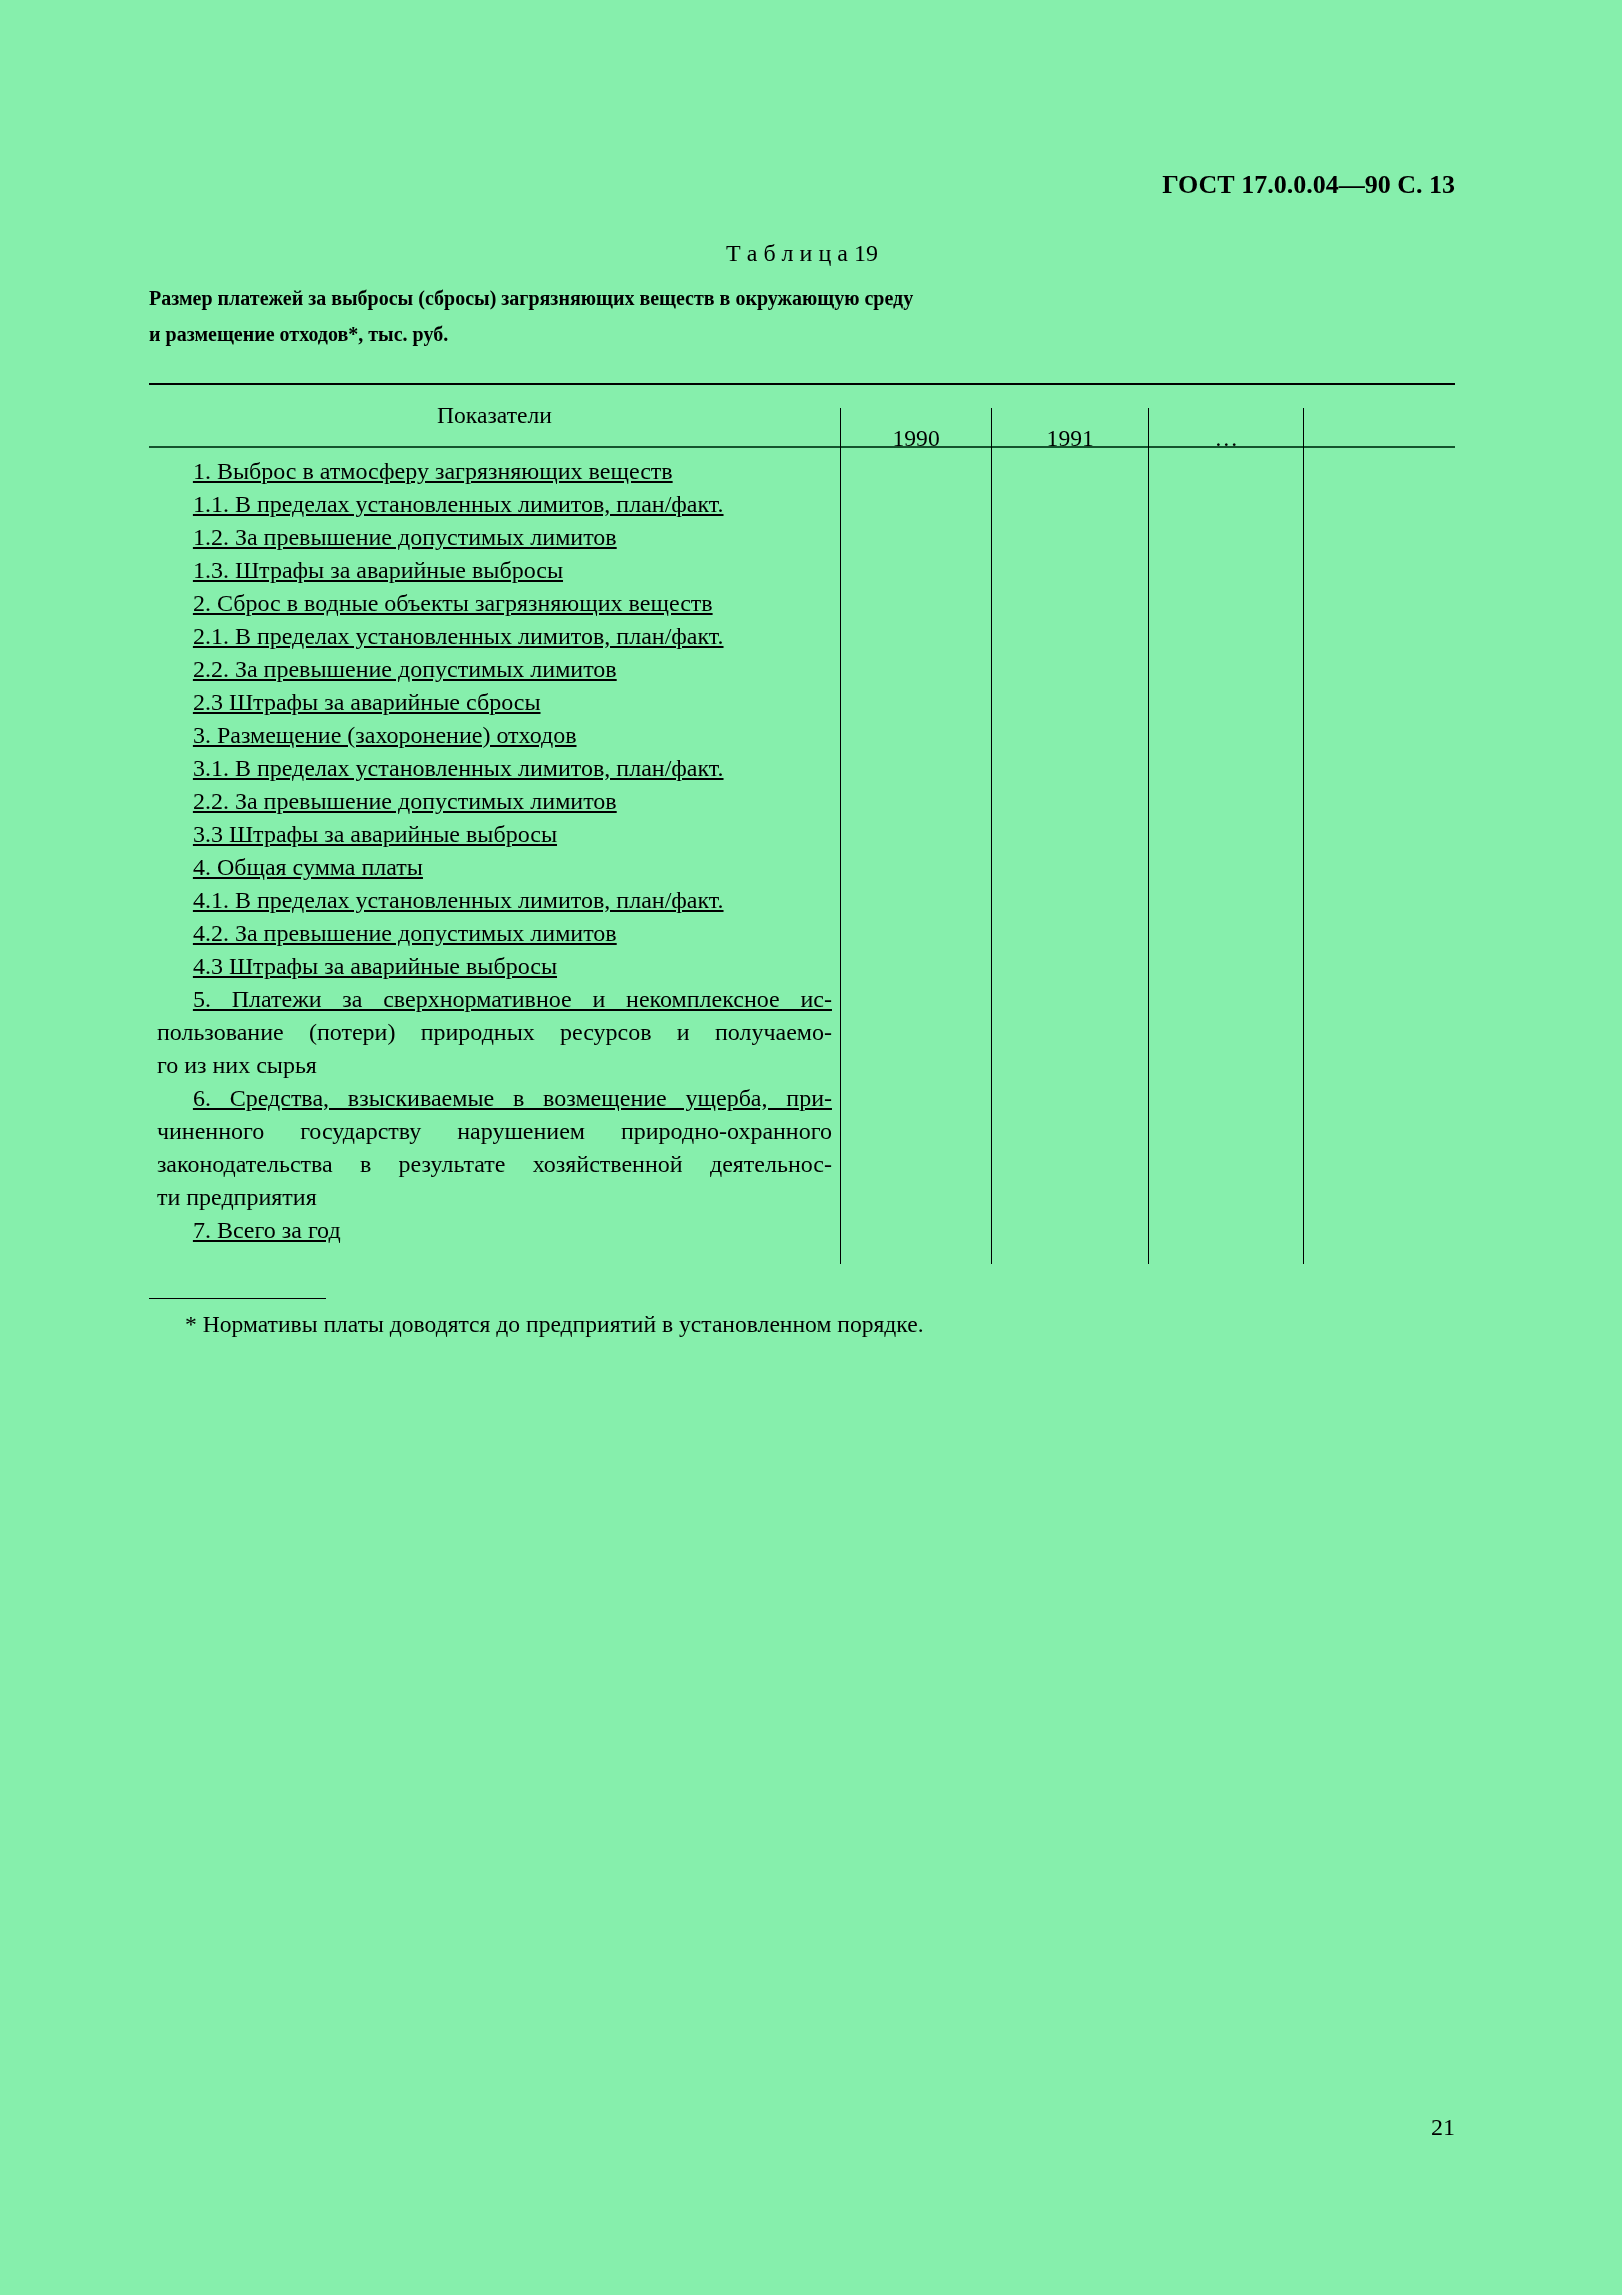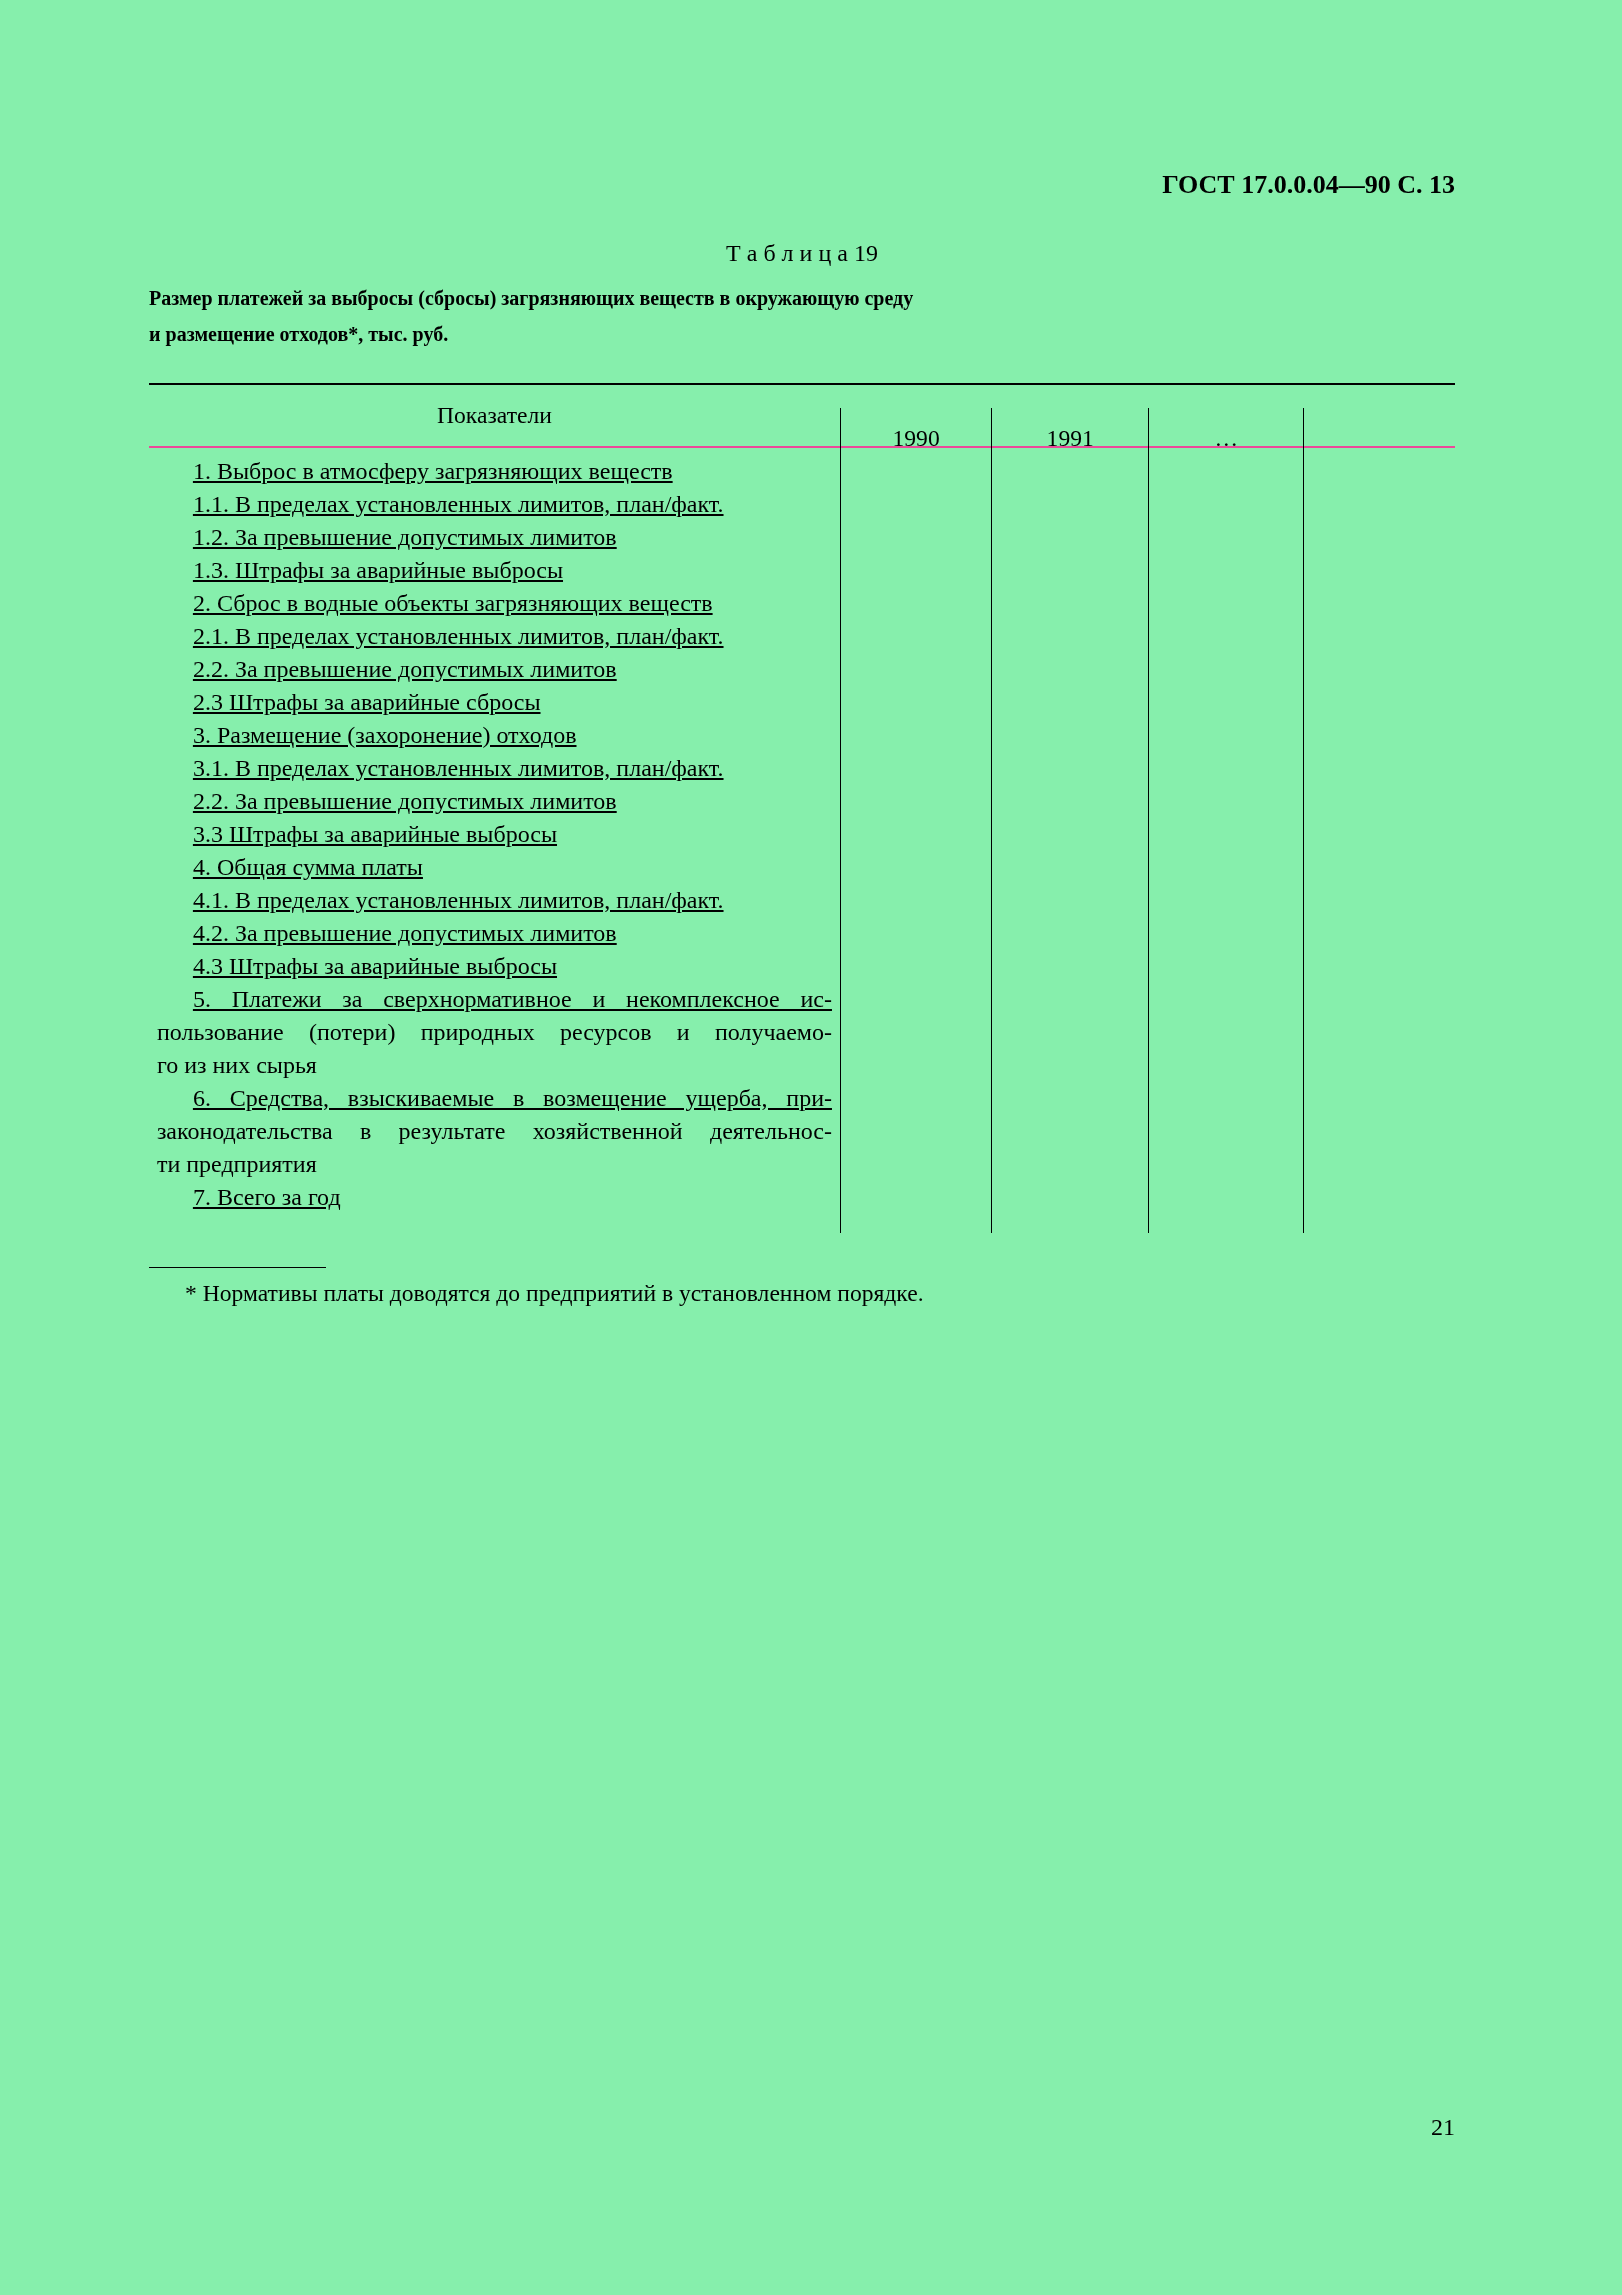--- a/index.html
+++ b/index.html
@@ -38,21 +38,21 @@
     font-size: 20px;
     line-height: 36px;
   }
   .gtable {
     margin-top: 31px;
     border-top: 2px solid #000;
   }
   .thead {
     display: flex;
     height: 63px;
-    border-bottom: 2px solid #ec4899;
+    border-bottom: 2px solid #14532d;
     align-items: center;
     box-sizing: border-box;
   }
   .th {
     display: flex;
     align-items: center;
     justify-content: center;
     height: 100%;
     box-sizing: border-box;
     font-size: 23.6px;
@@ -177,20 +177,21 @@
           <div class="trow">
             <div class="tline first">4.3 Штрафы за аварийные выбросы</div>
           </div>
           <div class="trow multi">
             <div class="tline first">5. Платежи за сверхнормативное и некомплексное ис-</div>
             <div class="tline">пользование (потери) природных ресурсов и получаемо-</div>
             <div class="tline">го из них сырья</div>
           </div>
           <div class="trow multi">
             <div class="tline first">6. Средства, взыскиваемые в возмещение ущерба, при-</div>
+            <div class="tline">чиненного государству нарушением природно-охранного</div>
             <div class="tline">законодательства в результате хозяйственной деятельнос-</div>
             <div class="tline">ти предприятия</div>
           </div>
           <div class="trow">
             <div class="tline first">7. Всего за год</div>
           </div>
         </div>
       <div class="col c2"></div>
       <div class="col c3"></div>
       <div class="col c4"></div>

